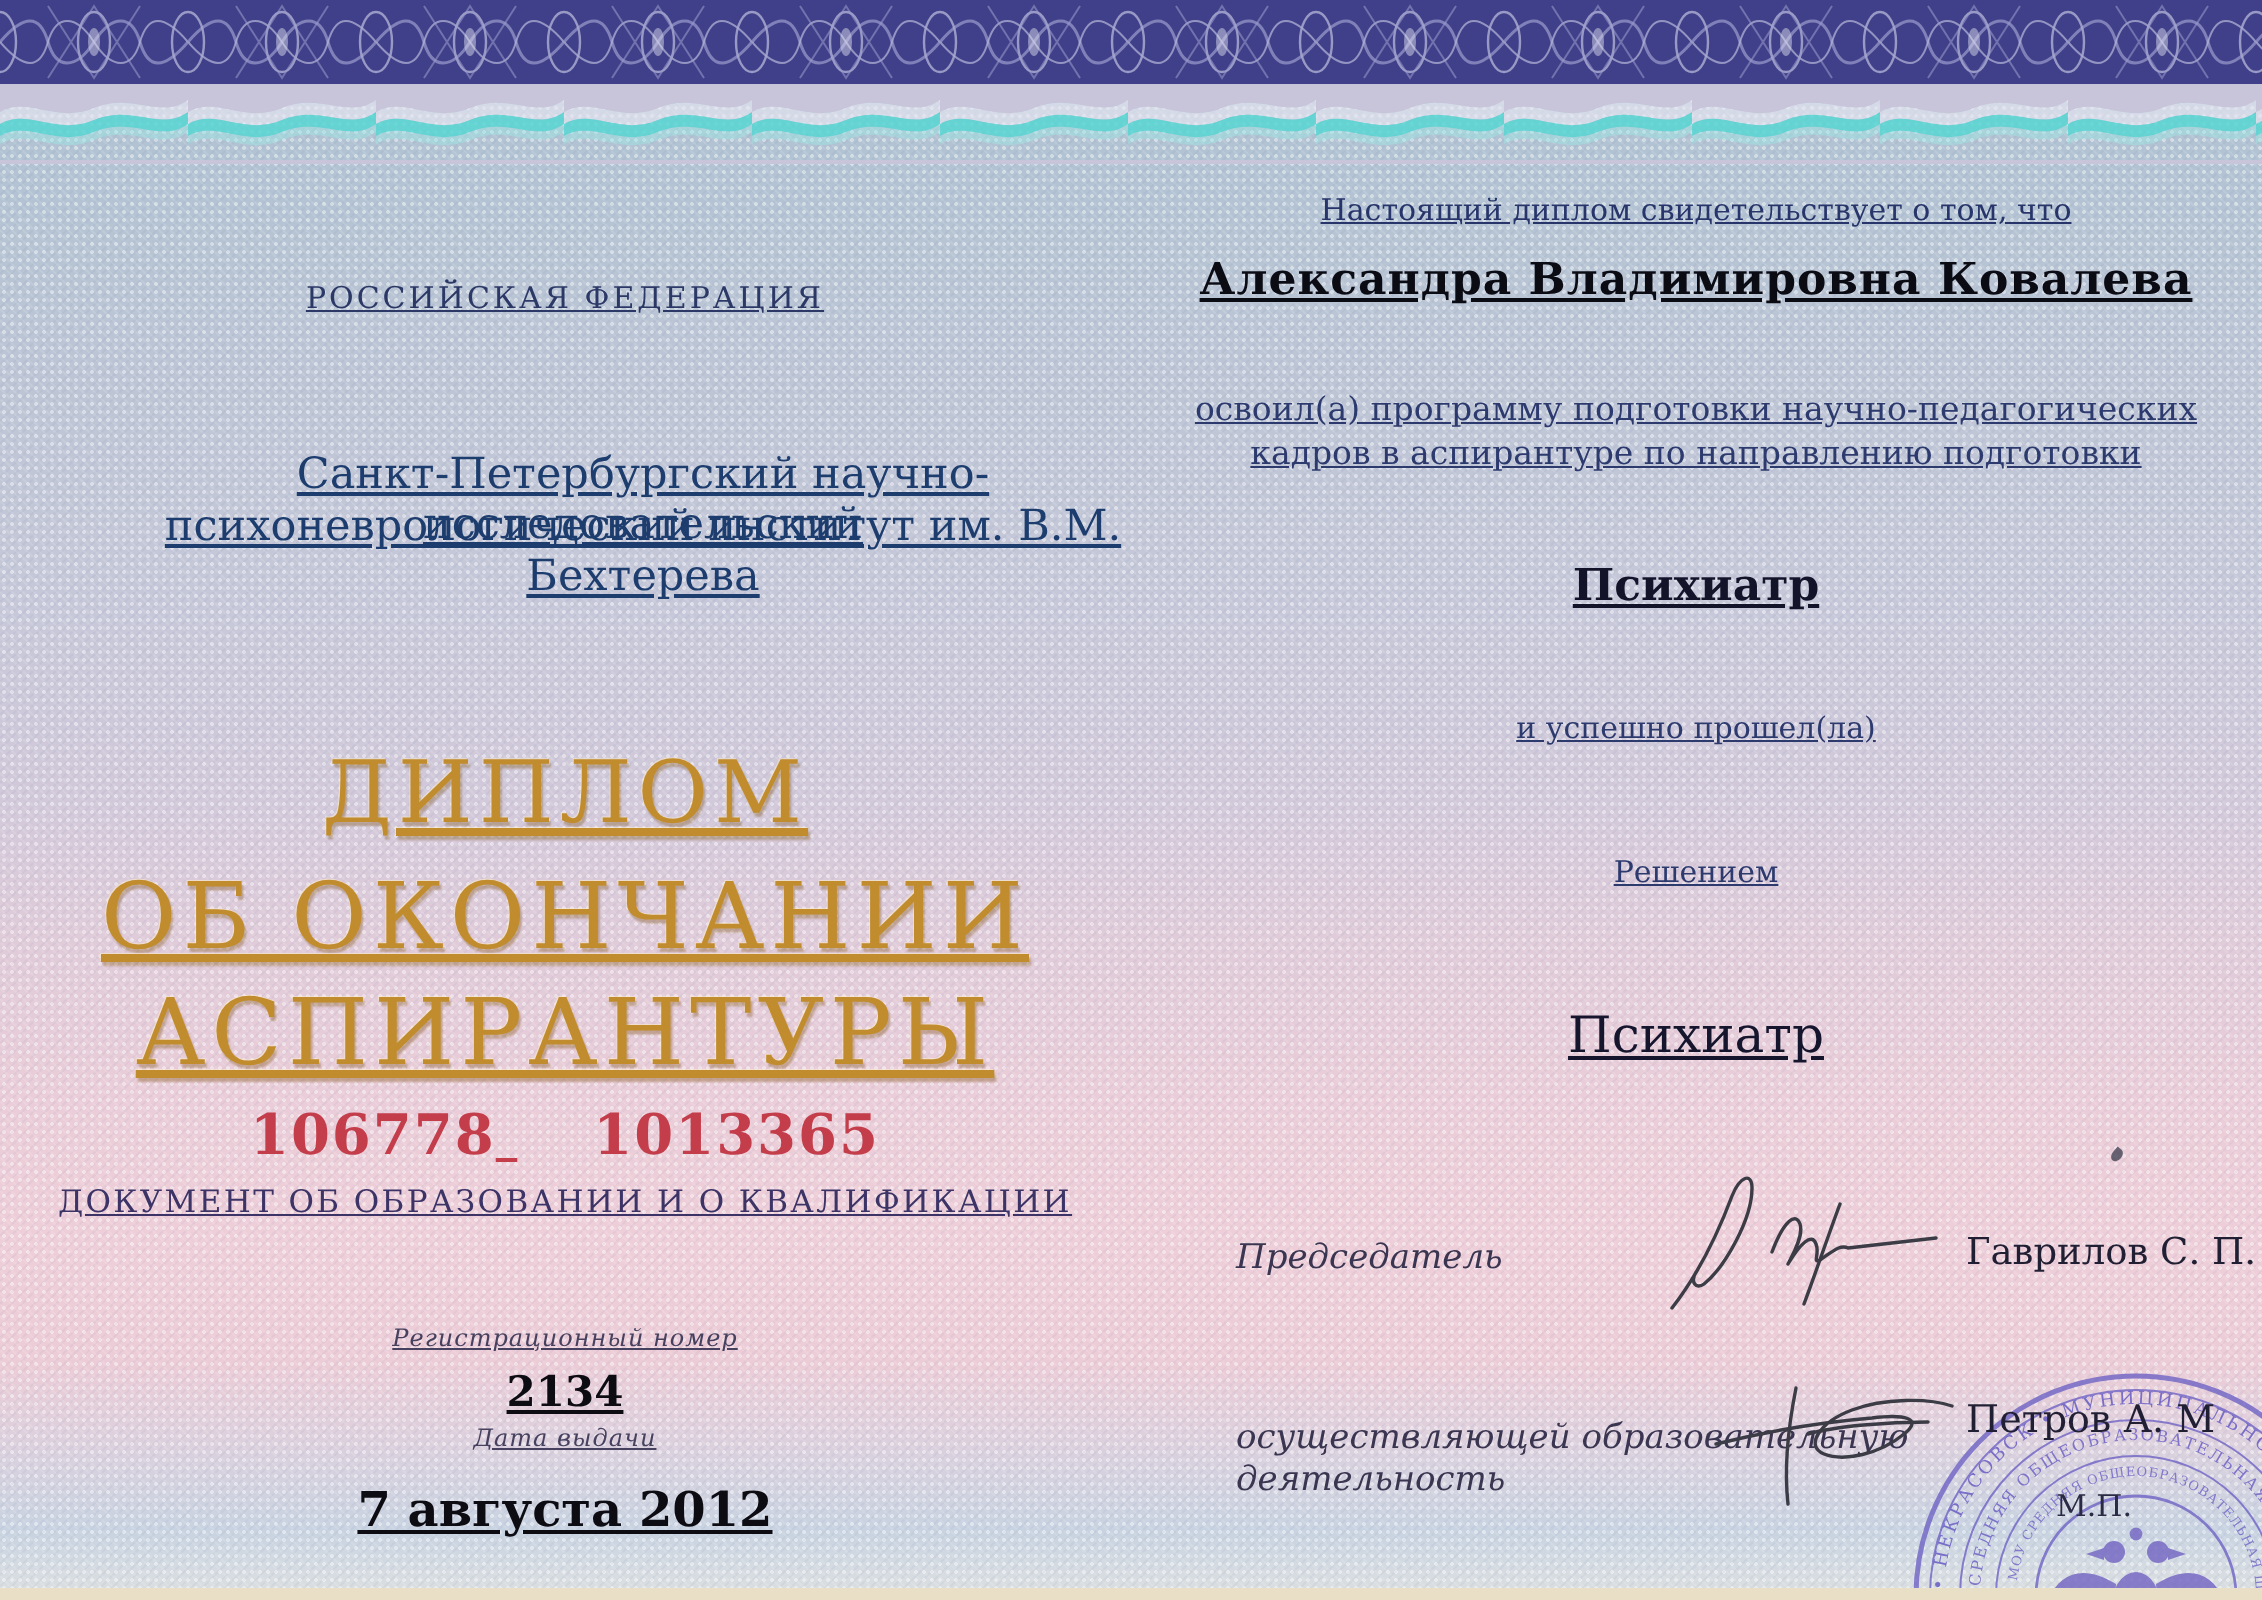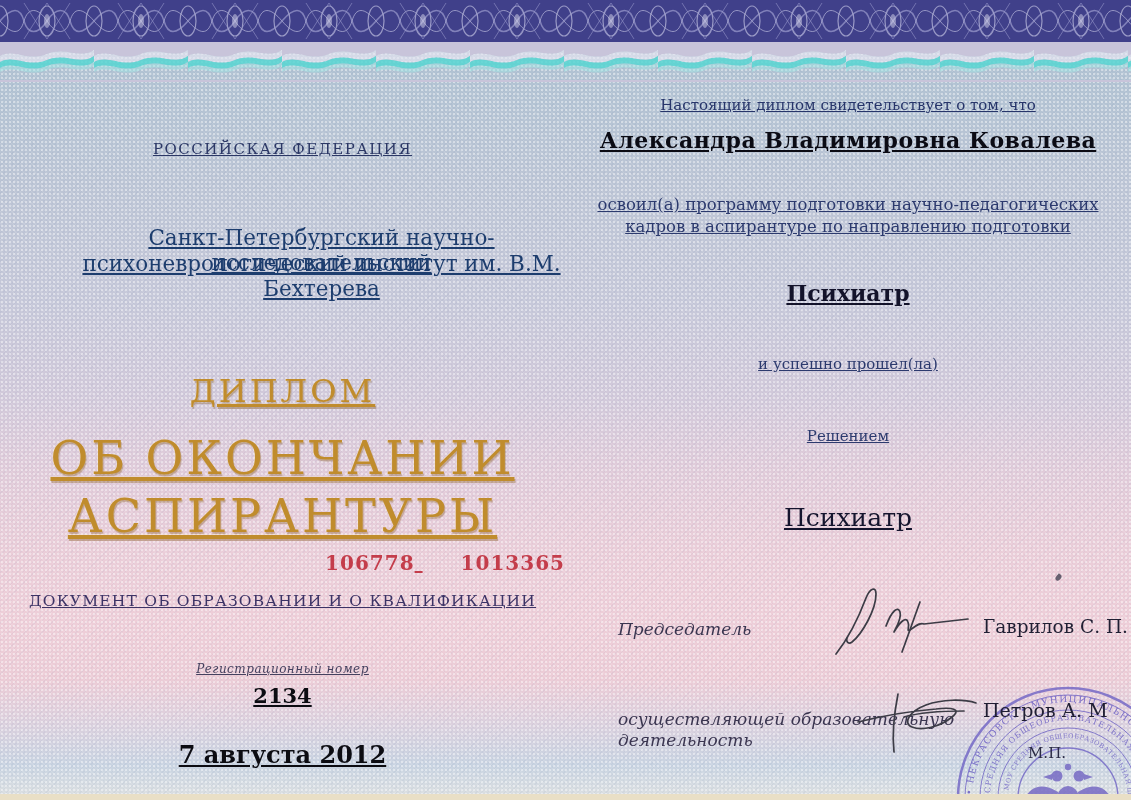--- a/index.html
+++ b/index.html
@@ -31,24 +31,24 @@
   .z3{z-index:3;}
 
   .country{top:140px;font-size:15px;letter-spacing:1.5px;color:#2c3866;}
   .inst{font-size:21.5px;color:#1d3d6e;margin-left:39px;}
   .inst1{top:225px;}
   .inst2{top:251px;}
   .gold{
     color:#c08c2d;font-size:46px;letter-spacing:3px;
     text-shadow:1px 2px 1px rgba(125,80,15,.35), -0.5px -0.5px 0 rgba(255,240,200,.5);
   }
-  .gold1{top:372px;font-size:32px;}
+  .gold1{top:372px;font-size:43px;}
   .gold2{top:431px;}
   .gold3{top:489px;}
-  .serials{top:551px;font-size:20px;font-weight:bold;color:#c43d4b;letter-spacing:1px;text-align:right;}
+  .serials{top:551px;font-size:28px;font-weight:bold;color:#c43d4b;letter-spacing:1px;}
   .serials span{display:inline-block;}
   .serials .gap{margin-left:38px;}
   .doctype{top:592px;font-size:15.5px;letter-spacing:1.2px;color:#3c3366;}
   .reglabel{font-style:italic;font-size:12px;color:#45415f;letter-spacing:.5px;}
   .regl1{top:662px;}
   .regnum{top:683px;font-size:21px;font-weight:bold;color:#0c0c12;}
   .datelabel{top:712px;}
   .dateval{top:740px;font-size:24px;font-weight:bold;color:#0c0c12;}
 
   .statement{top:96px;font-size:15px;color:#27356a;}
@@ -121,20 +121,21 @@
 
   <div class="abs page-left ctr serials z2">
     <span>106778</span>
     <span class="gap">1013365</span>
   </div>
 
   <div class="abs page-left ctr doctype z2">ДОКУМЕНТ ОБ ОБРАЗОВАНИИ И О КВАЛИФИКАЦИИ</div>
 
   <div class="abs page-left ctr reglabel regl1 z2">Регистрационный номер</div>
   <div class="abs page-left ctr regnum z2">2134</div>
+  <div class="abs page-left ctr reglabel datelabel z2">Дата выдачи</div>
   <div class="abs page-left ctr dateval z2">7 августа 2012</div>
 
   <div class="abs page-right ctr statement z2">Настоящий диплом свидетельствует о том, что</div>
   <div class="abs page-right ctr holder z2">Александра Владимировна Ковалева</div>
 
   <div class="abs page-right ctr prog prog1 z2">освоил(а) программу подготовки научно-педагогических</div>
   <div class="abs page-right ctr prog prog2 z2">кадров в аспирантуре по направлению подготовки</div>
 
   <div class="abs page-right ctr spec z2">Психиатр</div>
   <div class="abs page-right ctr passed z2">и успешно прошел(ла)</div>

